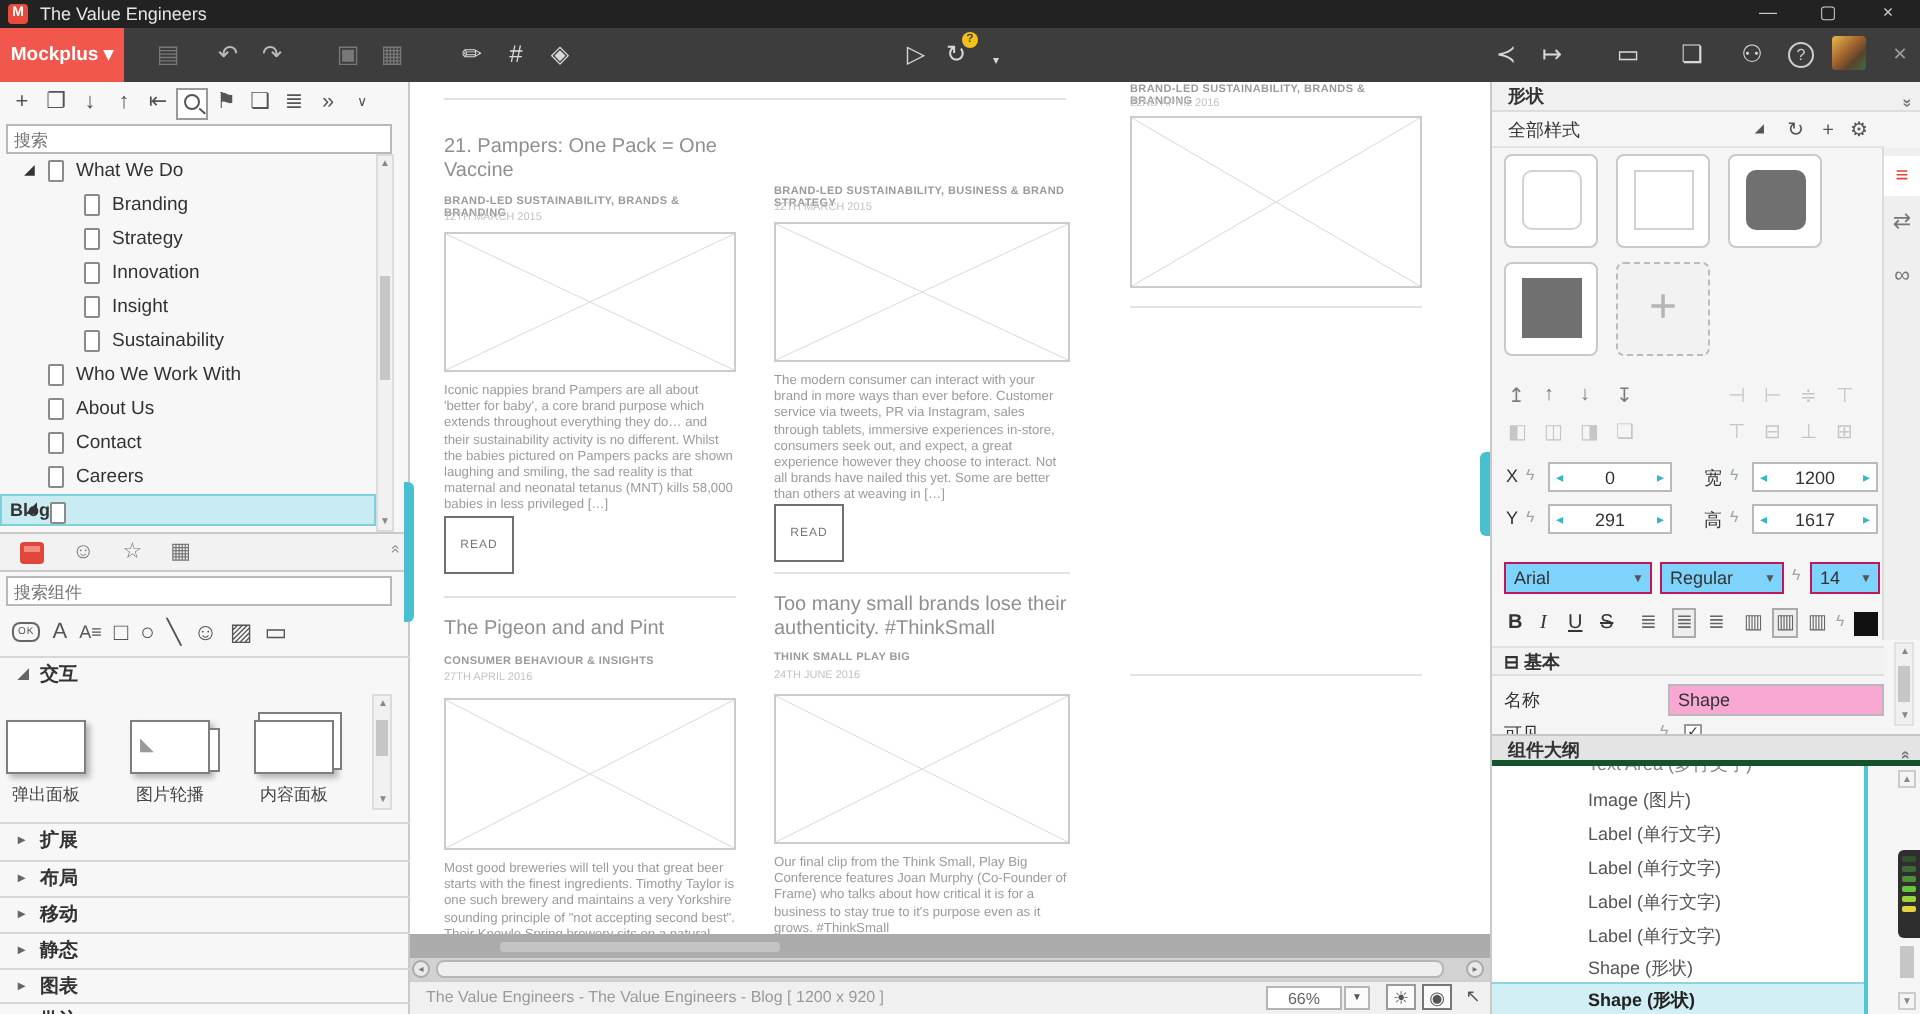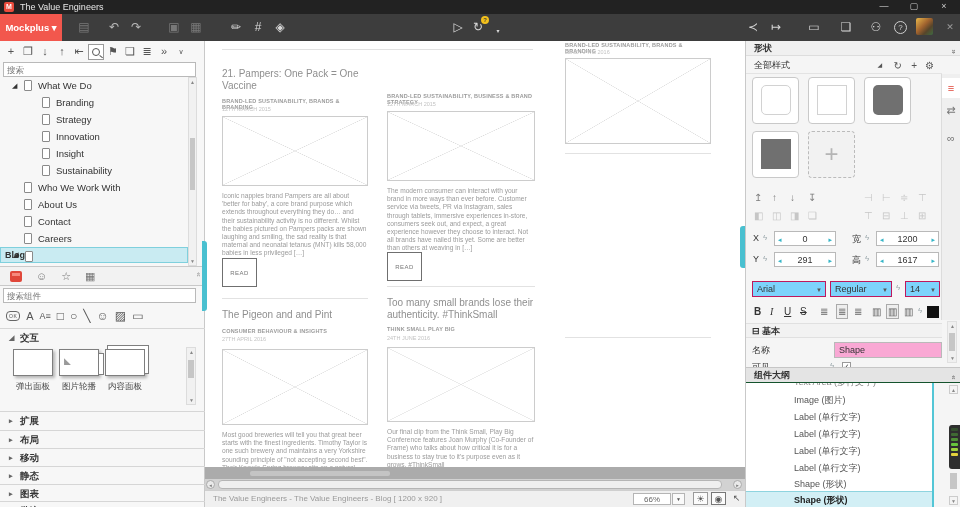--- a/index.html
+++ b/index.html
@@ -42,21 +42,21 @@
   .cube{width:12px;height:11px;background:#e0473a;border-radius:2px;position:relative}
   .cube::after{content:"";position:absolute;left:2px;top:2px;width:8px;height:3px;background:#f6897d}
   .cti{font-size:11px;color:#777;line-height:18px}
   .pinr{position:absolute;right:5px;top:3px;font-size:8px;color:#888;transform:rotate(90deg)}
   .cs-input{left:3px;top:247px;width:193px;height:15px;border:1px solid #b9b9b9;background:#fff;font-size:8.5px;color:#555;padding:0 3px;font-family:"Liberation Sans",sans-serif}
   .qrow{left:2px;top:265px;width:200px;height:20px;display:flex;align-items:center;gap:6px;padding-left:4px}
   .qi{color:#555;font-size:12px;line-height:18px}
   .okpill{font-size:5px;color:#555;border:1px solid #666;border-radius:4px;padding:1px 2px;letter-spacing:.5px}
   .sec-hdr{left:0;width:205px;height:18px;line-height:18px;font-size:9.5px;font-weight:bold;color:#333;padding-left:20px;border-top:1px solid #d6d6d6}
   .sec-tri{position:absolute;left:9px;top:0;font-size:7px;color:#666}
-  .int-items{left:0;top:306px;width:184px;height:58px;display:flex;padding-left:10px}
+  .int-items{left:0;top:317px;width:184px;height:58px;display:flex;gap:16px;}
   .thumb{width:46px;text-align:center}
   .tbox{width:40px;height:27px;border:1px solid #7e7e7e;background:#fff;box-shadow:2px 2px 3px rgba(0,0,0,.28);margin:2px auto 0;position:relative}
   .tbox.carousel::after{content:"◣";position:absolute;left:4px;top:6px;font-size:9px;color:#9a9a9a}
   .tbox.carousel::before{content:"";position:absolute;right:-6px;top:3px;width:4px;height:20px;border:1px solid #7e7e7e;border-left:none;background:#fff}
   .tbox.stack{box-shadow:3px -3px 0 #fff,3px -3px 0 1px #7e7e7e,2px 2px 3px rgba(0,0,0,.28)}
   .thumb-lbl{font-size:8.5px;color:#444;margin-top:5px}
   .int-sb{left:186px;top:306px;width:10px;height:58px;background:#f1f1f1;border:1px solid #dcdcdc}
   .int-thumb{position:absolute;left:1px;top:12px;width:6px;height:18px;background:#c6c6c6}
   
   .canvas{left:205px;top:41px;width:540px;height:466px;background:#fff;overflow:hidden}
@@ -108,21 +108,21 @@
   .sel{position:absolute;height:16px;border:1px solid #be185d;background:#7dd3fc;line-height:14px;padding-left:4px;font-size:9px;color:#333}
   .sel .dd{position:absolute;right:3px;top:1px;font-size:6px;color:#555}
   .tsi{position:absolute;top:0;font-size:10px;color:#333;line-height:16px}
   .tsi.gray{color:#666}
   .swatch-black{position:absolute;width:12px;height:12px;background:#111;top:2px}
   .bhdr{left:0;width:196px;height:15px;line-height:15px;font-weight:bold;border-top:1px solid #e0e0e0;border-bottom:1px solid #e0e0e0;background:#f2f2f2;padding-left:6px}
   .nm-input{position:absolute;left:88px;top:0;width:108px;height:16px;border:1px solid #b9b9b9;background:#f9a8d4;font-size:9px;color:#333;padding:0 4px;font-family:"Liberation Sans",sans-serif}
   .chkbox{position:absolute;left:96px;top:1px;width:9px;height:9px;border:1px solid #999;background:#fff;font-size:7px;line-height:8px;text-align:center;color:#333}
   .rp-sb{right:3px;top:280px;width:10px;height:42px;background:#f0f0f0;border:1px solid #e0e0e0}
   .rp-sb .th{position:absolute;left:1px;top:11px;width:6px;height:18px;background:#c6c6c6}
-  .out-hdr{left:0;top:326px;width:215px;height:16px;background:#e4e4e4;border-top:1px solid #c6c6c6;border-bottom:1px solid #14532d;font-weight:bold;line-height:15px;padding-left:8px}
+  .out-hdr{left:0;top:326px;width:215px;height:16px;background:#e4e4e4;border-top:1px solid #c6c6c6;border-bottom:3px solid #14532d;font-weight:bold;line-height:15px;padding-left:8px}
   .outlist{left:0;top:342px;width:188px;height:124px;background:#fff;overflow:hidden;border-right:2px solid #53c6d6}
   .orow{position:absolute;left:0;width:188px;height:16px;line-height:16px;padding-left:48px;font-size:9px;color:#555;white-space:nowrap}
   .orow.osel{background:#d2eff5;border-top:1px solid #8ed4df;font-weight:bold;color:#222;height:18px}
   .out-sb{right:1px;top:344px;width:10px;height:120px}
   .out-sb .ab{position:absolute;left:0;width:9px;height:9px;border:1px solid #ccc;background:#f4f4f4;font-size:5px;color:#888;text-align:center;line-height:8px}
   .out-sb .th{position:absolute;left:1px;top:88px;width:7px;height:16px;background:#c6c6c6}
   .widget{right:0;top:384px;width:11px;height:44px;background:#2e2e2e;border-radius:3px 0 0 3px;padding:3px 2px;z-index:5}
   .widget .bar{width:7px;height:3px;margin-bottom:2px;border-radius:1px}
 </style>
 </head>

